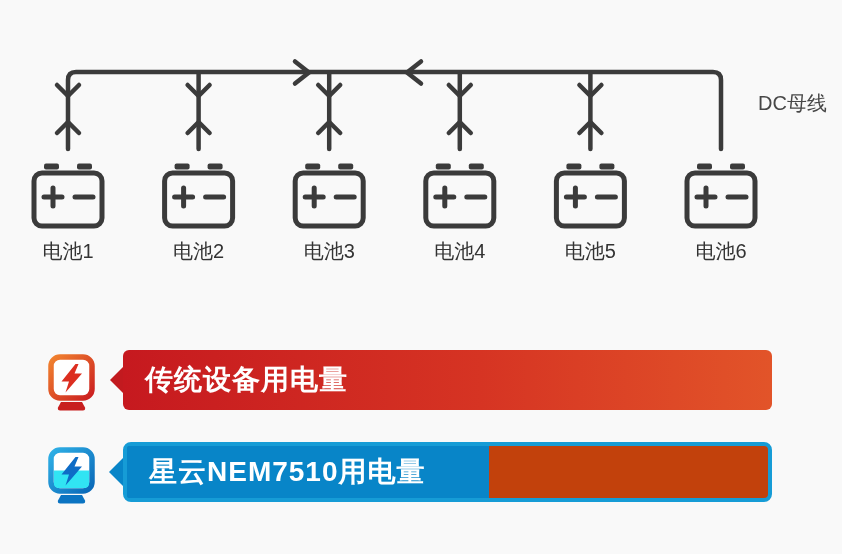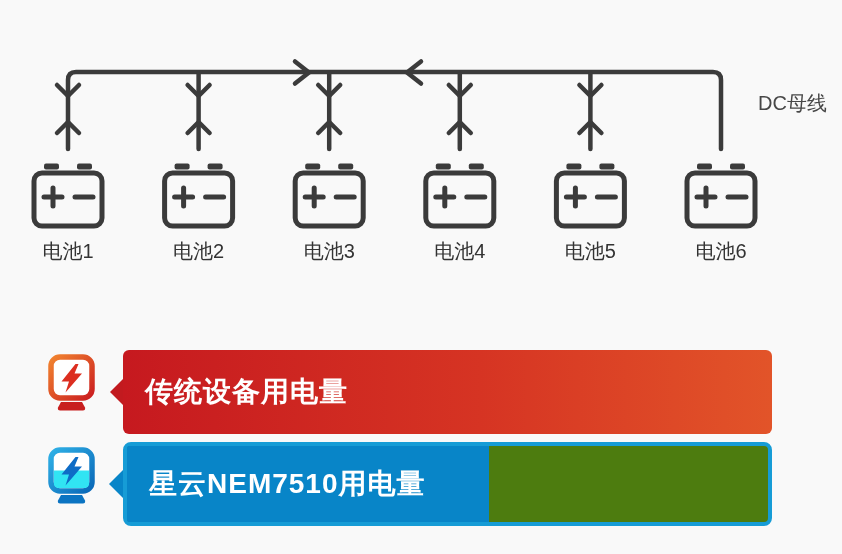--- a/index.html
+++ b/index.html
@@ -8,40 +8,40 @@
     background:#f9f9f9; overflow:hidden;
     font-family:"Liberation Sans","DejaVu Sans",sans-serif;
   }
   svg.diagram { position:absolute; left:0; top:0; }
   svg text { font-family:"Liberation Sans","DejaVu Sans",sans-serif; }
 
   .meter-icon { position:absolute; width:47px; height:58px; }
   .icon-red  { left:48px; top:354px; }
   .icon-blue { left:48px; top:447px; }
 
-  .bar { position:absolute; left:123px; width:649px; height:84px; }
+  .bar { position:absolute; left:123px; width:649px; height:60px; }
   .bar .label {
     position:relative; z-index:2; display:flex; align-items:center;
     height:100%; padding-left:22px; color:#ffffff;
     font-size:28px; font-weight:bold; letter-spacing:1px; white-space:nowrap;
   }
   .bar-red { top:350px; border-radius:6px; }
   .bar-red .fill {
     position:absolute; top:0; bottom:0; left:0; border-radius:6px;
     background:linear-gradient(90deg,#c6191f 0%,#d63423 55%,#e25429 100%);
   }
   .bar-red::before {
     content:""; position:absolute; left:-13px; top:50%;
     transform:translateY(-50%); width:0; height:0;
     border-top:14px solid transparent; border-bottom:14px solid transparent;
     border-right:14px solid #c21a1f;
   }
   .bar-blue {
     top:442px; box-sizing:border-box;
-    border:4px solid #169cd6; border-radius:8px; background:#4d7c0f;
+    border:4px solid #169cd6; border-radius:8px; background:#c2410c;
   }
   .bar-blue .fill {
     position:absolute; top:0; bottom:0; left:0;
     background:#0885c8; border-radius:2px 0 0 2px;
   }
   .bar-blue::before {
     content:""; position:absolute; left:-18px; top:50%;
     transform:translateY(-50%); width:0; height:0;
     border-top:14px solid transparent; border-bottom:14px solid transparent;
     border-right:14px solid #0885c8;

